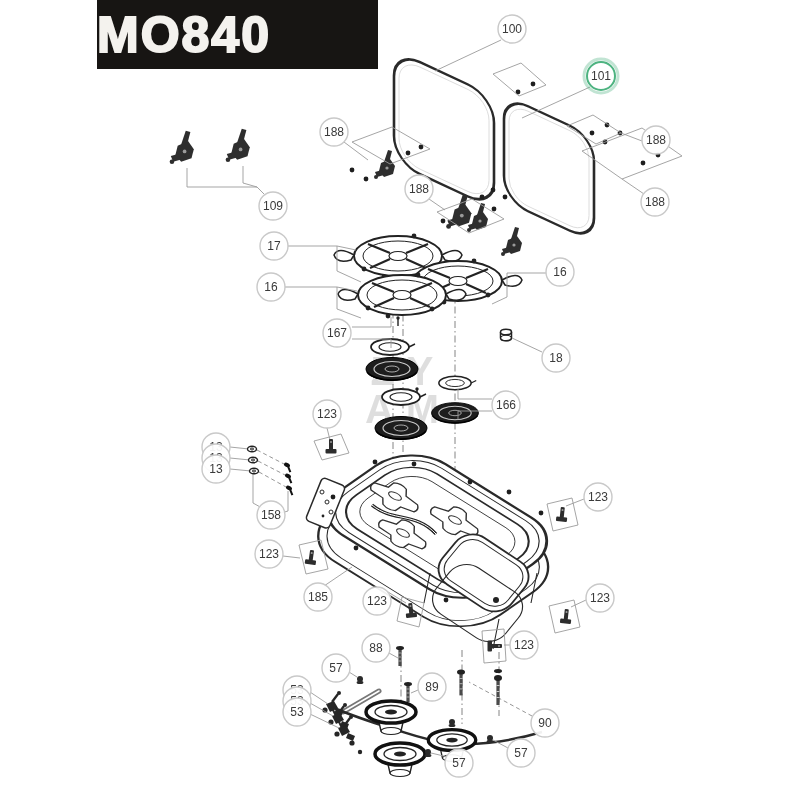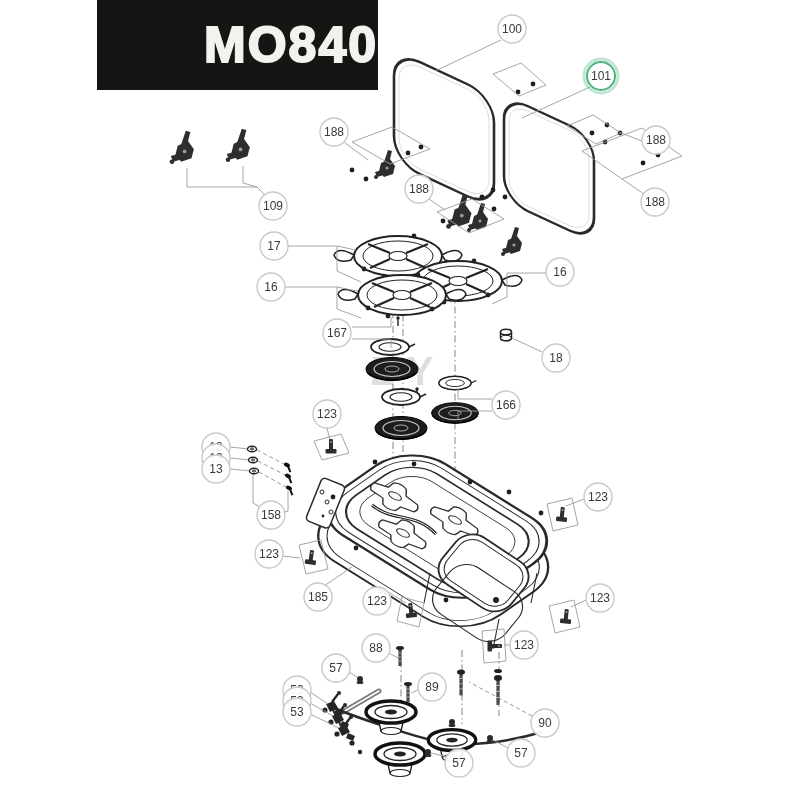--- a/index.html
+++ b/index.html
@@ -1,39 +1,40 @@
 <!DOCTYPE html>
 <html><head>
 <meta charset="utf-8">
 <style>
   html,body{margin:0;padding:0;background:#ffffff;}
   .stage{position:relative;width:800px;height:800px;background:#fff;overflow:hidden;
          font-family:"Liberation Sans",sans-serif;}
-  .banner{position:absolute;left:97px;top:0;width:281px;height:90px;background:#171513;
-          display:flex;align-items:center;justify-content:flex-end;z-index:30;}
+  .banner{position:absolute;left:97px;top:0;width:281px;height:69px;background:#171513;
+          display:flex;align-items:center;justify-content:flex-start;z-index:30;}
   .banner span{color:#f4f2ee;font-size:50px;font-weight:bold;letter-spacing:2px;
                -webkit-text-stroke:2px #f4f2ee;line-height:1;}
   .watermark{position:absolute;left:338px;top:352px;width:128px;z-index:1;
              text-align:center;font-weight:bold;color:rgba(0,0,0,0.13);
              font-size:40px;line-height:38px;letter-spacing:12px;text-indent:12px;
              user-select:none;}
   svg#art{position:absolute;left:0;top:0;z-index:10;}
   #art text{font-family:"Liberation Sans",sans-serif;}
   .ln{stroke:#9b9b9b;stroke-width:0.9;fill:none;}
   .lnd{stroke:#8a8a8a;stroke-width:0.9;fill:none;stroke-dasharray:4 3;}
   .axis{stroke:#666;stroke-width:0.8;fill:none;stroke-dasharray:7 3 1.5 3;}
   .dk{stroke:#2a2a2a;fill:none;}
 </style>
 </head>
 <body>
 
 <div class="stage">
 
   <div class="watermark">
     <div>ZY</div>
+    <div>AM</div>
   </div>
 
   <svg id="art" width="800" height="800" viewBox="0 0 800 800">
     <defs>
       <g id="hinge" fill="#2e2e2e">
         <path d="M1,-3 L5,-15 L9,-14 L6,-2 Z"></path>
         <path d="M-2,-2 L7,-6 L12,1 L10,9 L1,12 L-4,6 Z"></path>
         <circle cx="4" cy="3" r="1.6" fill="#9a9a9a"></circle>
         <path d="M-8,7 L-1,5 L1,10 L-6,12 Z"></path>
         <circle cx="-7" cy="12" r="2"></circle>

